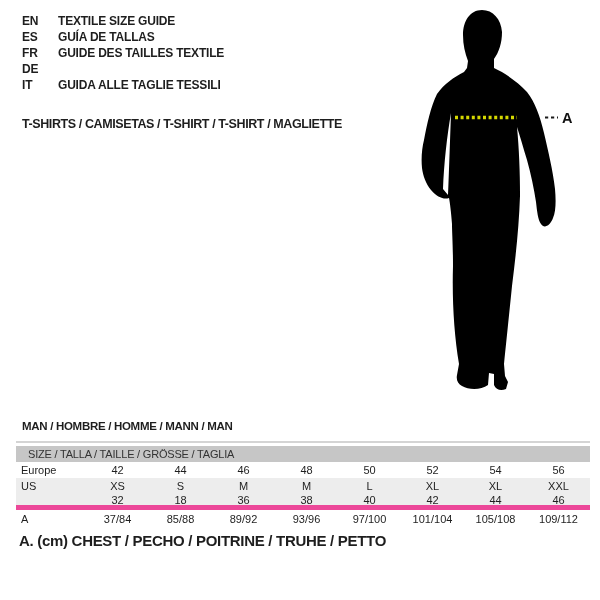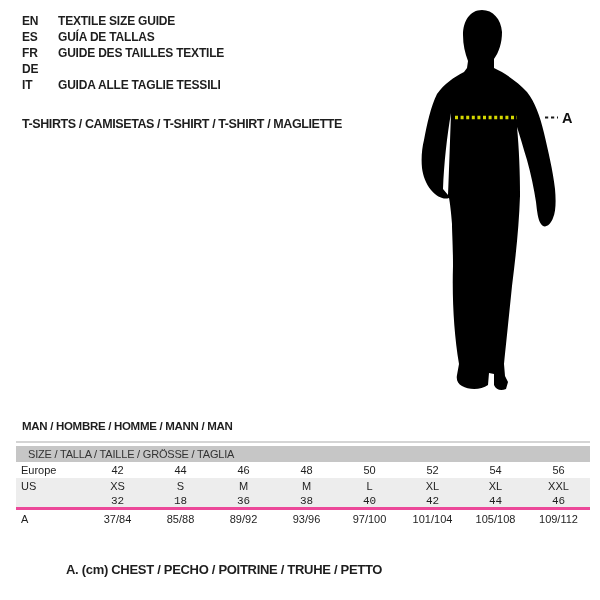--- a/index.html
+++ b/index.html
@@ -20,27 +20,27 @@
   .man-heading{position:absolute;left:22px;top:420px;font-weight:bold;font-size:11.5px;
                letter-spacing:-0.3px;white-space:nowrap;}
 
   .rule{position:absolute;left:16px;top:441px;width:574px;height:2px;background:#d4d4d4;}
 
   .size-table{position:absolute;left:16px;top:446px;width:574px;font-size:11px;}
   .thead{height:16px;background:#c6c6c6;display:flex;align-items:center;
          padding-left:12px;color:#333333;letter-spacing:-0.2px;}
   .trow{display:flex;align-items:center;height:16px;}
   .trow.shaded{background:#ededed;}
-  .trow.shade-end{border-bottom:3px solid #ec4899;font-family:Liberation Mono, monospace;}
+  .trow.shade-end{border-bottom:5px solid #ec4899;}
   .trow.a-row{height:18px;}
   .rlabel{width:70px;padding-left:5px;}
   .cell{flex:1;text-align:center;}
 
-  .footnote{position:absolute;left:19px;top:562px;font-weight:bold;font-size:13px;
-            letter-spacing:-0.3px;white-space:nowrap;margin-left:47px;}
+  .footnote{position:absolute;left:19px;top:532px;font-weight:bold;font-size:15px;
+            letter-spacing:-0.3px;white-space:nowrap;}
 </style>
 </head>
 <body>
 
 <div class="canvas">
 
   <div class="lang-block">
     <div class="lang-row">
       <span class="lang-code">EN</span>
       <span class="lang-label">TEXTILE SIZE GUIDE</span>

